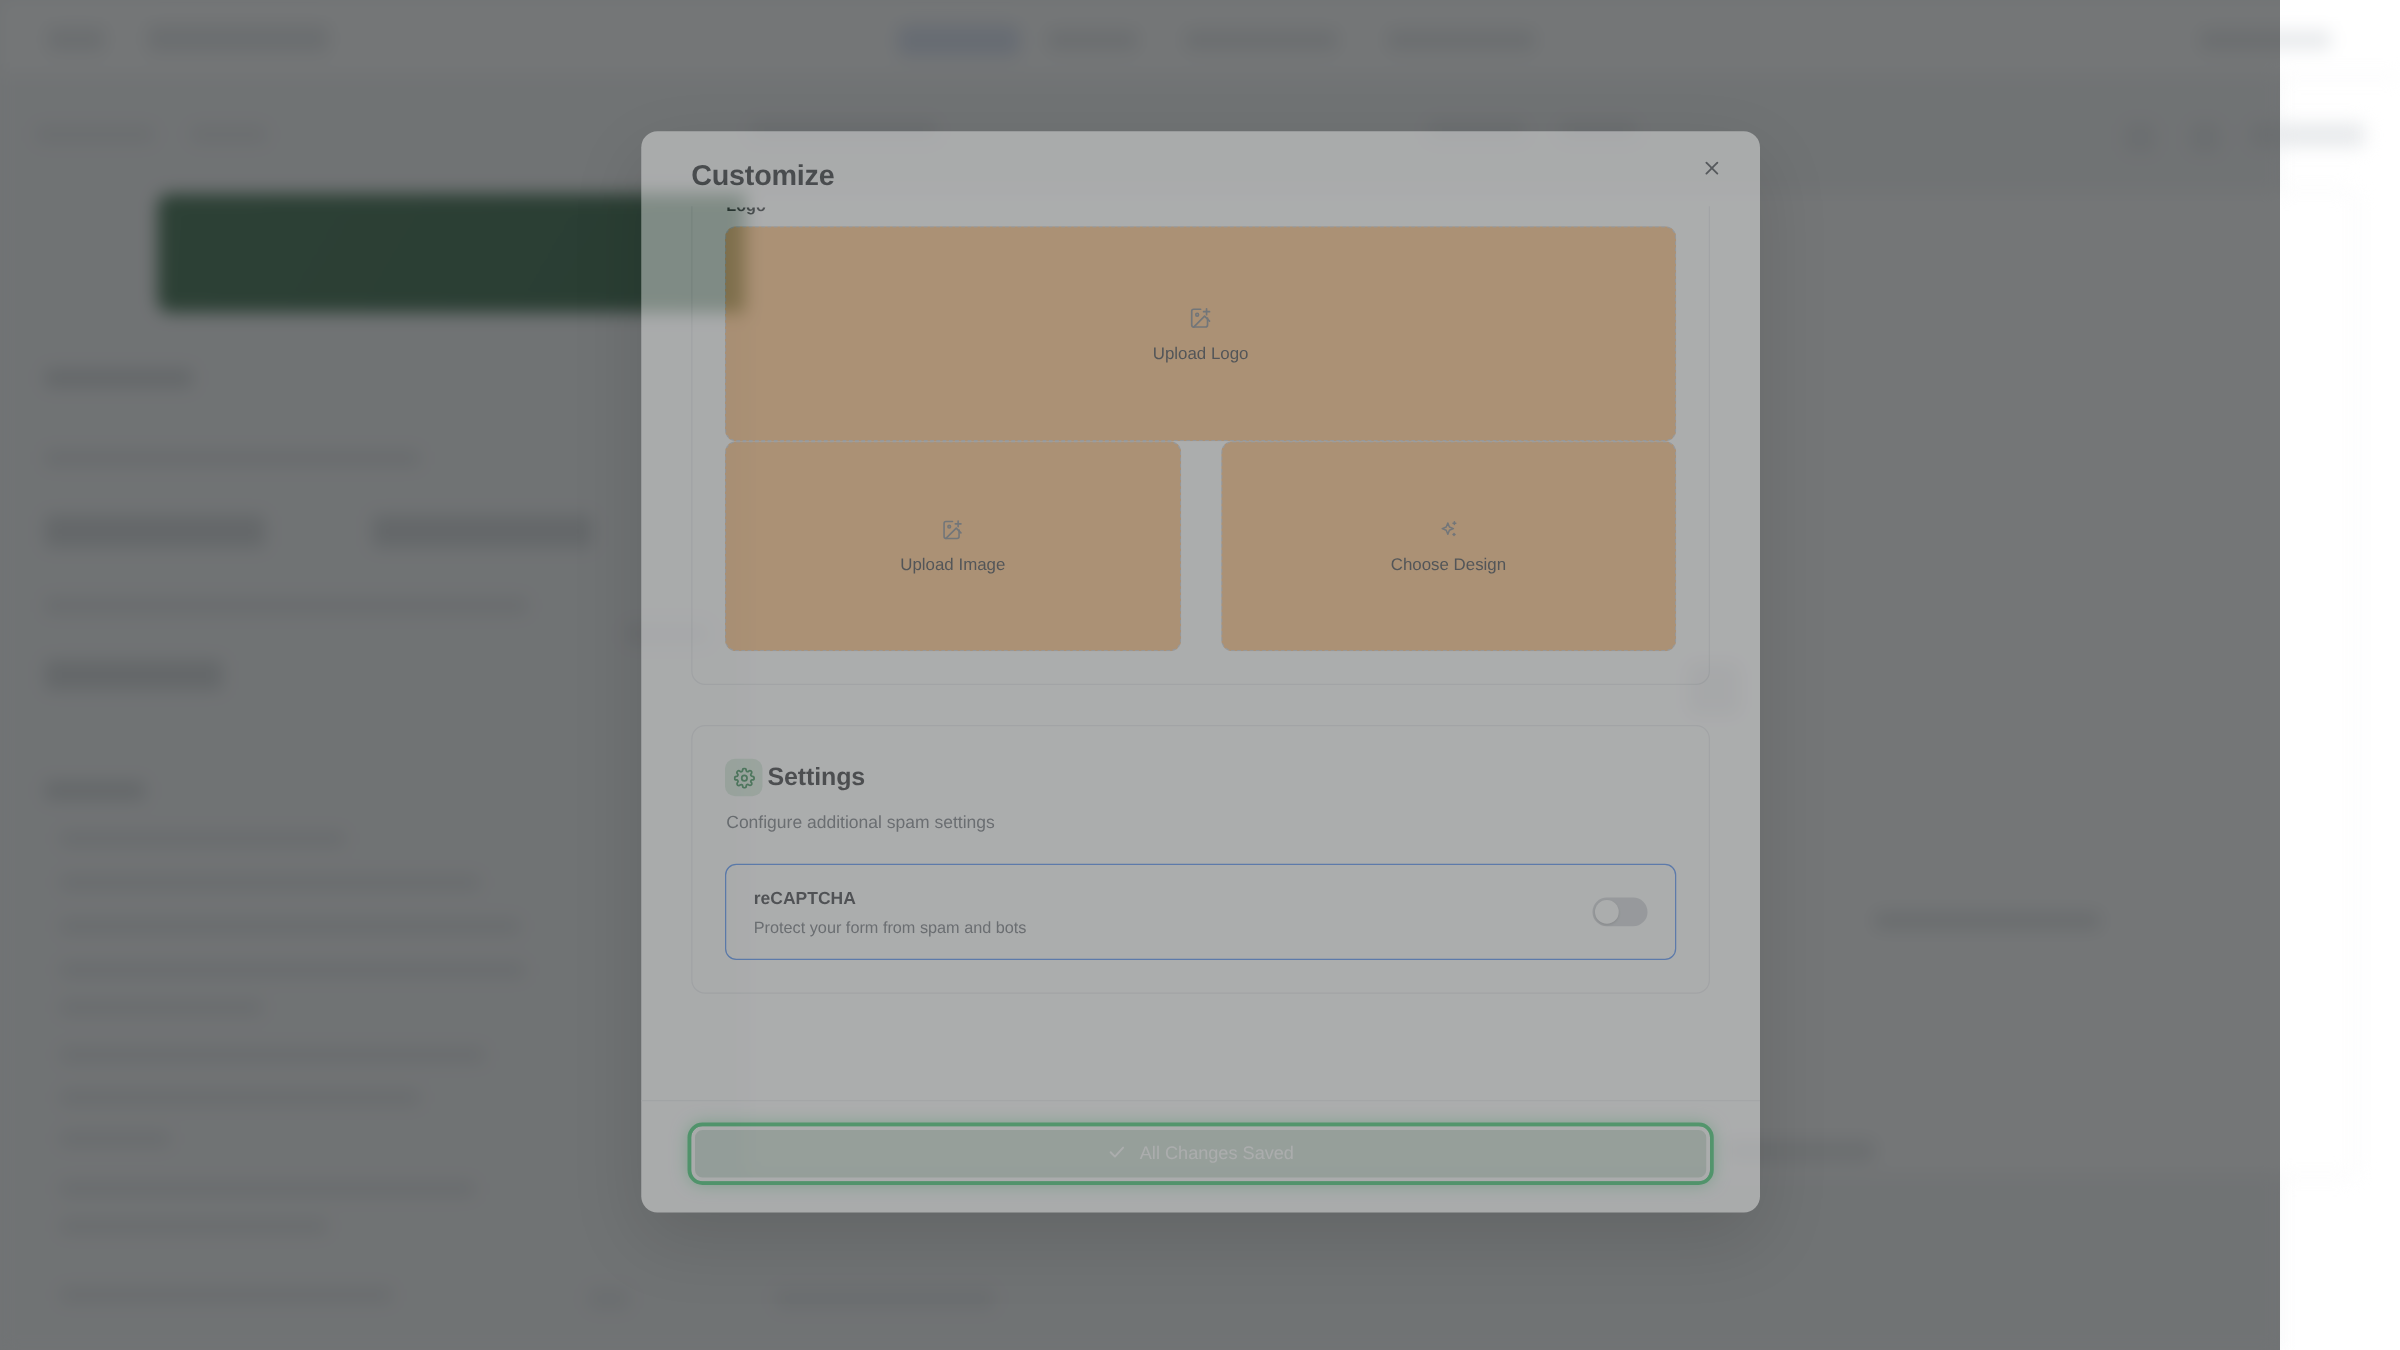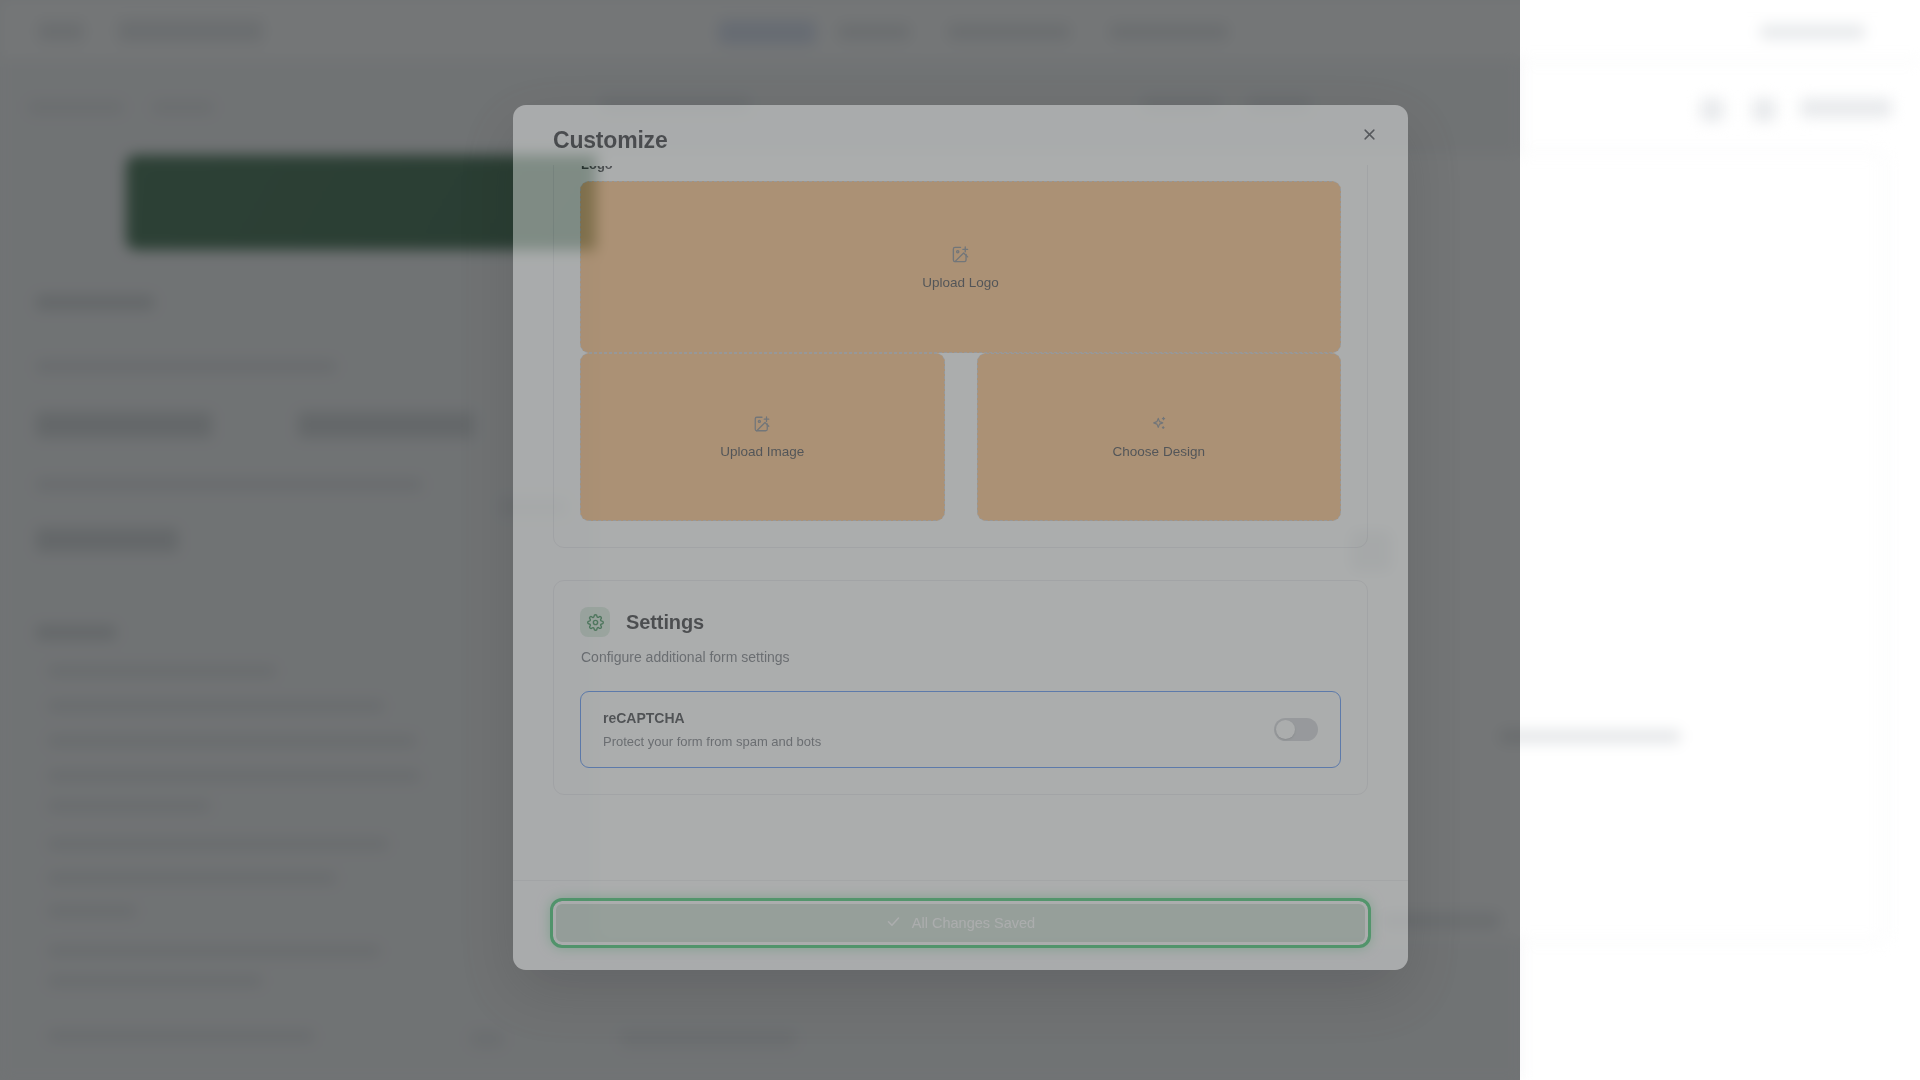--- a/index.html
+++ b/index.html
@@ -8,21 +8,21 @@
   html, body {
     width: 1920px;
     height: 1080px;
     overflow: hidden;
     font-family: "Liberation Sans", sans-serif;
   }
 
   
   #page-root {
     position: relative;
-    width: 1520px;
+    width: 1824px;
     height: 1080px;
     background: #f7f8f9;
   }
 
   .bg-page {
     position: absolute;
     inset: 0;
     filter: blur(7px);
     background: #f6f7f8;
   }
@@ -166,21 +166,21 @@
   .bg-grid {
     display: grid;
     grid-template-columns: 1fr 1fr;
     gap: 32px;
   }
 
   
   .settings-head {
     display: flex;
     align-items: center;
-    gap: 16px;
+    gap: 4px;
     padding-top: 26px;
   }
   .icon-badge {
     width: 30px; height: 30px;
     border-radius: 8px;
     background: #d4ead9;
     display: flex; align-items: center; justify-content: center;
     color: #1b7a3c;
     flex: none;
   }
@@ -389,21 +389,21 @@
         <div class="settings-head">
           <span class="icon-badge">
             <svg viewBox="0 0 24 24" fill="none" stroke="currentColor" stroke-width="2" stroke-linecap="round" stroke-linejoin="round">
               <circle cx="12" cy="12" r="3"></circle>
               <path d="M19.4 15a1.65 1.65 0 0 0 .33 1.82l.06.06a2 2 0 1 1-2.83 2.83l-.06-.06a1.65 1.65 0 0 0-1.82-.33 1.65 1.65 0 0 0-1 1.51V21a2 2 0 1 1-4 0v-.09A1.65 1.65 0 0 0 9 19.4a1.65 1.65 0 0 0-1.82.33l-.06.06a2 2 0 1 1-2.83-2.83l.06-.06a1.65 1.65 0 0 0 .33-1.82 1.65 1.65 0 0 0-1.51-1H3a2 2 0 1 1 0-4h.09A1.65 1.65 0 0 0 4.6 9a1.65 1.65 0 0 0-.33-1.82l-.06-.06a2 2 0 1 1 2.83-2.83l.06.06A1.65 1.65 0 0 0 9 4.6 1.65 1.65 0 0 0 10 3.09V3a2 2 0 1 1 4 0v.09a1.65 1.65 0 0 0 1 1.51 1.65 1.65 0 0 0 1.82-.33l.06-.06a2 2 0 1 1 2.83 2.83l-.06.06A1.65 1.65 0 0 0 19.4 9v0a1.65 1.65 0 0 0 1.51 1H21a2 2 0 1 1 0 4h-.09a1.65 1.65 0 0 0-1.51 1z"></path>
             </svg>
           </span>
           <span class="section-title">Settings</span>
         </div>
 
-        <div class="section-sub">Configure additional form settings</div>
+        <div class="section-sub">Configure additional spam settings</div>
 
         <div class="setting-row">
           <div>
             <div class="setting-name">reCAPTCHA</div>
             <div class="setting-desc">Protect your form from spam and bots</div>
           </div>
           <button class="toggle">
             <span class="knob"></span>
           </button>
         </div>

